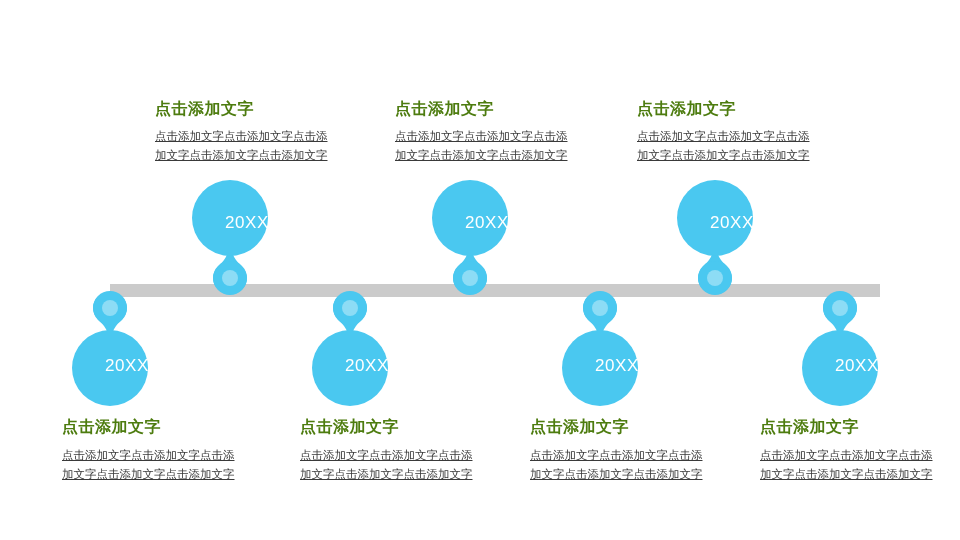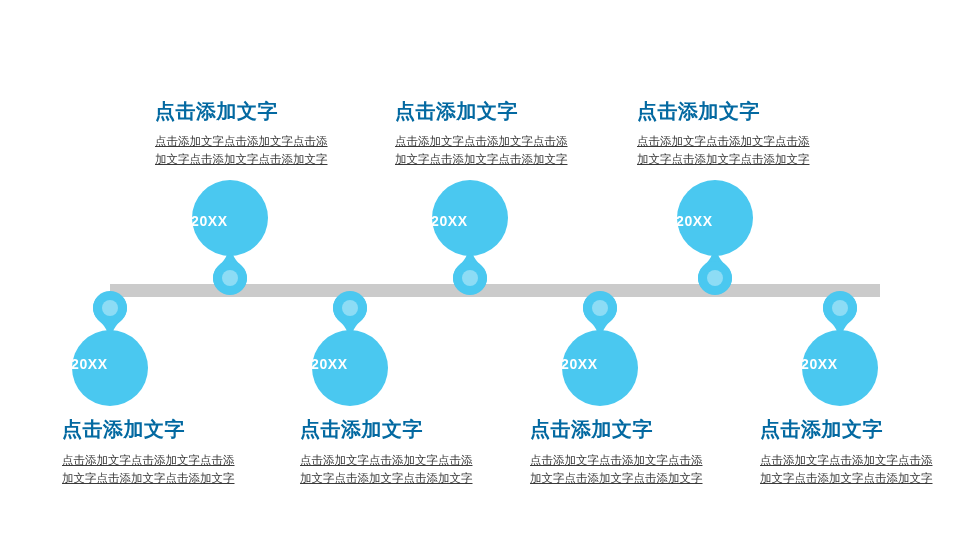--- a/index.html
+++ b/index.html
@@ -23,37 +23,37 @@
   
   .pin{
     position:absolute;
     width:78px;height:116px;
     z-index:3;
   }
   .pin svg{display:block;width:78px;height:116px;overflow:visible;}
   .pin .pin-year{
     position:absolute;
     left:0;width:78px;
-    text-align:left;
+    text-align:right;
     color:#ffffff;
-    font-size:14px;
-    font-weight:700;
+    font-size:17px;
+    font-weight:400;
     letter-spacing:.6px;
     line-height:1;
     pointer-events:none;
   }
   .pin.down .pin-year{top:34px;}
   .pin.up   .pin-year{top:67px;}
 
   
   .label-block{position:absolute;z-index:4;}
   .label-block .headline{
-    font-size:20px;
+    font-size:16px;
     font-weight:bold;
-    color:#0369a1;
+    color:#4d7c0f;
     line-height:1.18;
     letter-spacing:.5px;
     white-space:nowrap;
   }
   .label-block .body-line{
     font-size:11.5px;
     color:#3a3a3a;
     line-height:1.62;
     white-space:nowrap;
     text-decoration:underline;

